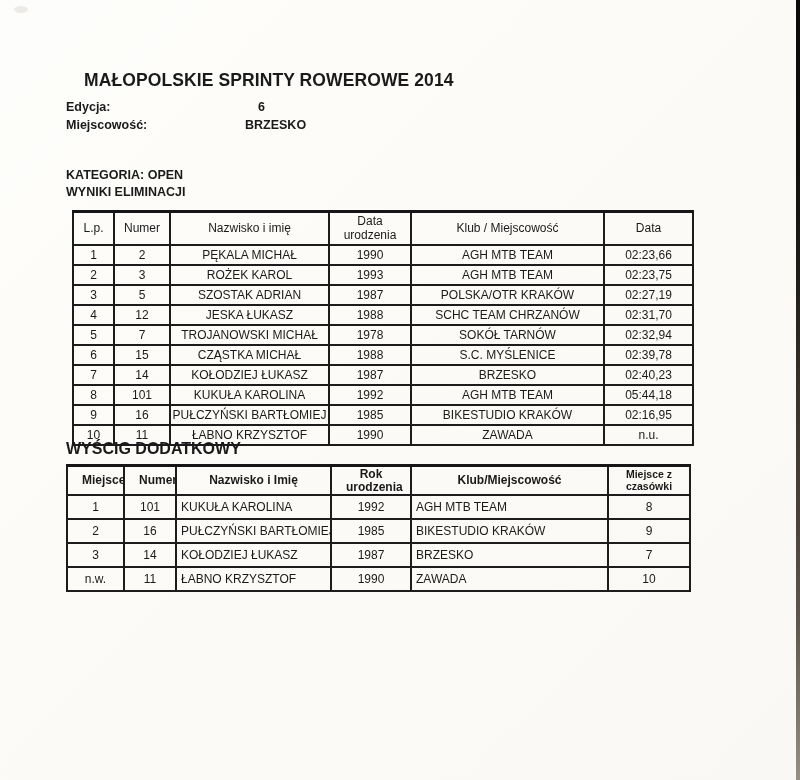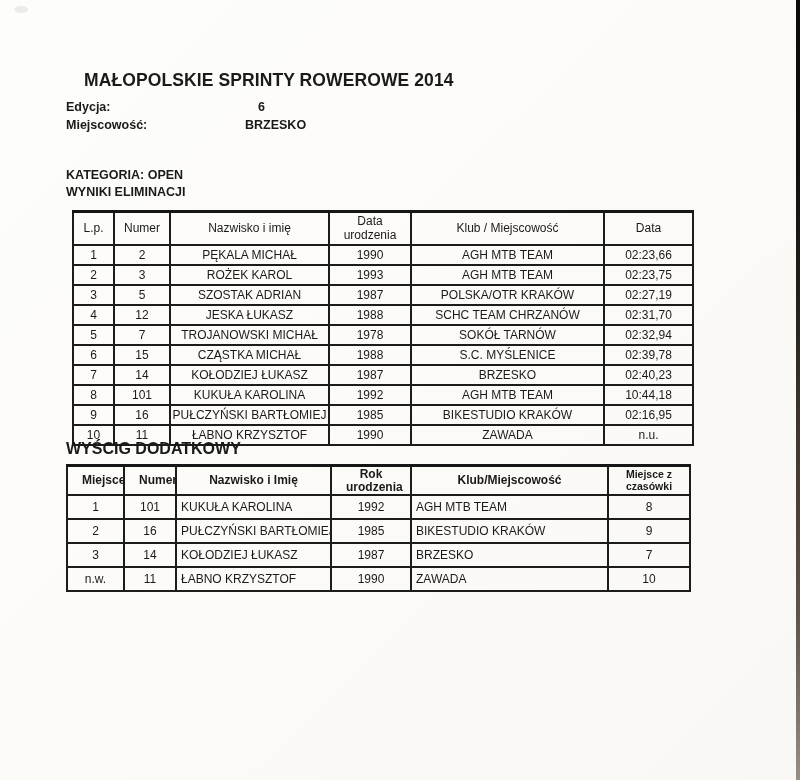--- a/index.html
+++ b/index.html
@@ -141,21 +141,21 @@
           <td>1987</td>
           <td>BRZESKO</td>
           <td>02:40,23</td>
         </tr>
         <tr>
           <td>8</td>
           <td>101</td>
           <td>KUKUŁA KAROLINA</td>
           <td>1992</td>
           <td>AGH MTB TEAM</td>
-          <td>10:44,18</td>
+          <td>05:44,18</td>
         </tr>
         <tr>
           <td>9</td>
           <td>16</td>
           <td>PUŁCZYŃSKI BARTŁOMIEJ</td>
           <td>1985</td>
           <td>BIKESTUDIO KRAKÓW</td>
           <td>02:16,95</td>
         </tr>
         <tr>

